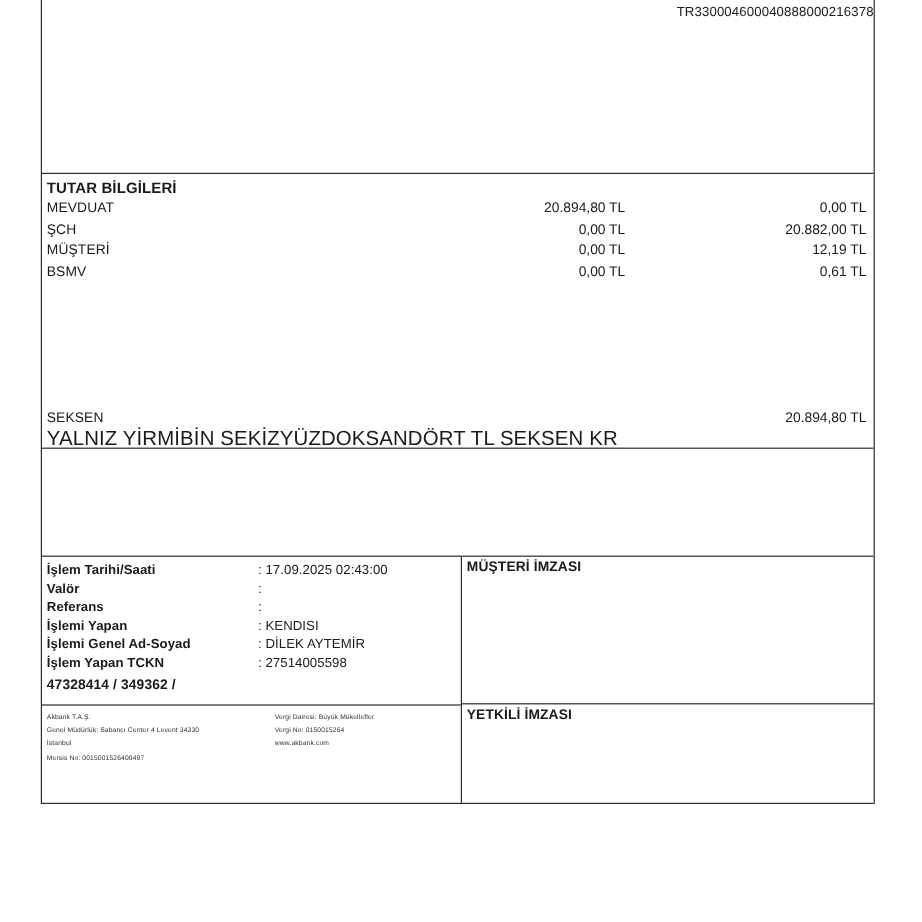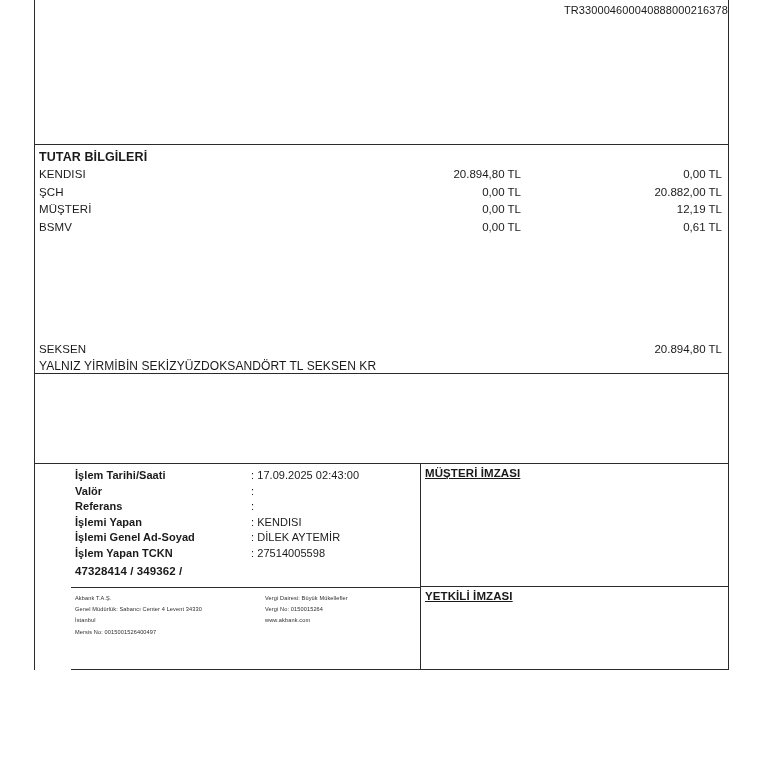--- a/index.html
+++ b/index.html
@@ -86,48 +86,46 @@
   }
   .total-row {
     display: flex;
     align-items: baseline;
     font-size: 11.5px;
     line-height: 17px;
   }
   .total-label { flex: 1 1 auto; letter-spacing: 0.1px; }
   .total-value { text-align: right; padding-right: 6px; }
   .words-row {
-    font-size: 12px;
+    font-size: 17px;
     line-height: 16px;
     letter-spacing: 0.1px;
   }
 
   
   .blank-box {
     height: 89px;
     border-top: 1.5px solid #2b2b2b;
     border-bottom: 1.5px solid #2b2b2b;
   }
 
   
   .lower-grid {
     display: flex;
     align-items: stretch;
-    margin-left: 36px;
   }
   .lower-left {
     width: 350px;
     flex: 0 0 350px;
     border-right: 1.5px solid #2b2b2b;
     box-sizing: border-box;
   }
   .lower-right {
     flex: 1 1 auto;
     box-sizing: border-box;
-    text-decoration: underline;
   }
 
   .details-block {
     padding: 4px 0 0 4px;
     box-sizing: border-box;
     height: 123px;
   }
   .detail-row {
     display: flex;
     font-size: 11px;
@@ -196,21 +194,21 @@
 <div id="receipt">
 
   <div class="iban-block">
     <div class="iban-text">TR330004600040888000216378</div>
   </div>
 
   <div class="amounts-block">
     <div class="section-title">TUTAR BİLGİLERİ</div>
 
     <div class="amount-row">
-      <span class="amount-label">KENDISI</span>
+      <span class="amount-label">MEVDUAT</span>
       <span class="amount-col1">20.894,80  TL</span>
       <span class="amount-col2">0,00  TL</span>
     </div>
 
     <div class="amount-row">
       <span class="amount-label">ŞCH</span>
       <span class="amount-col1">0,00  TL</span>
       <span class="amount-col2">20.882,00  TL</span>
     </div>
 

